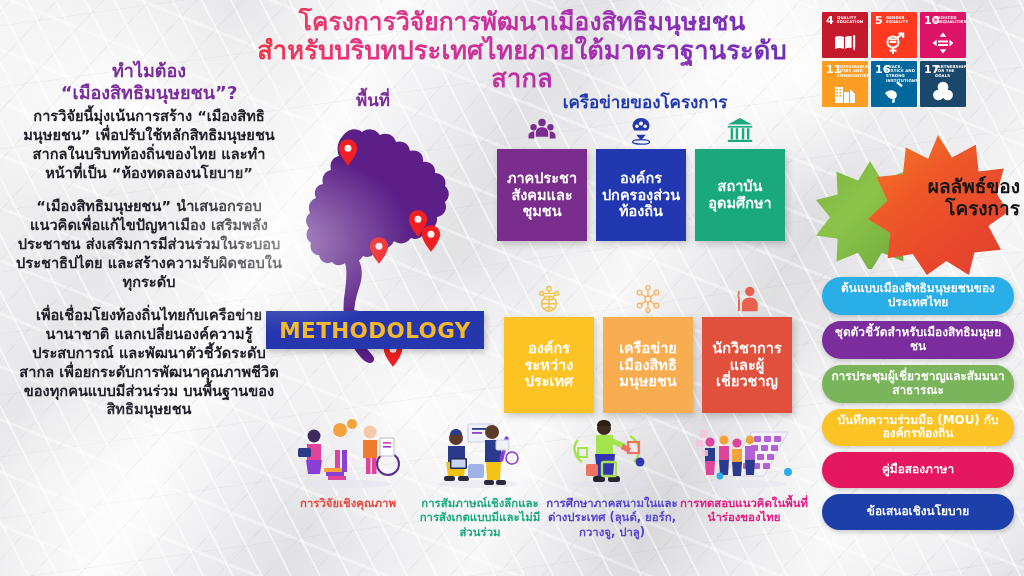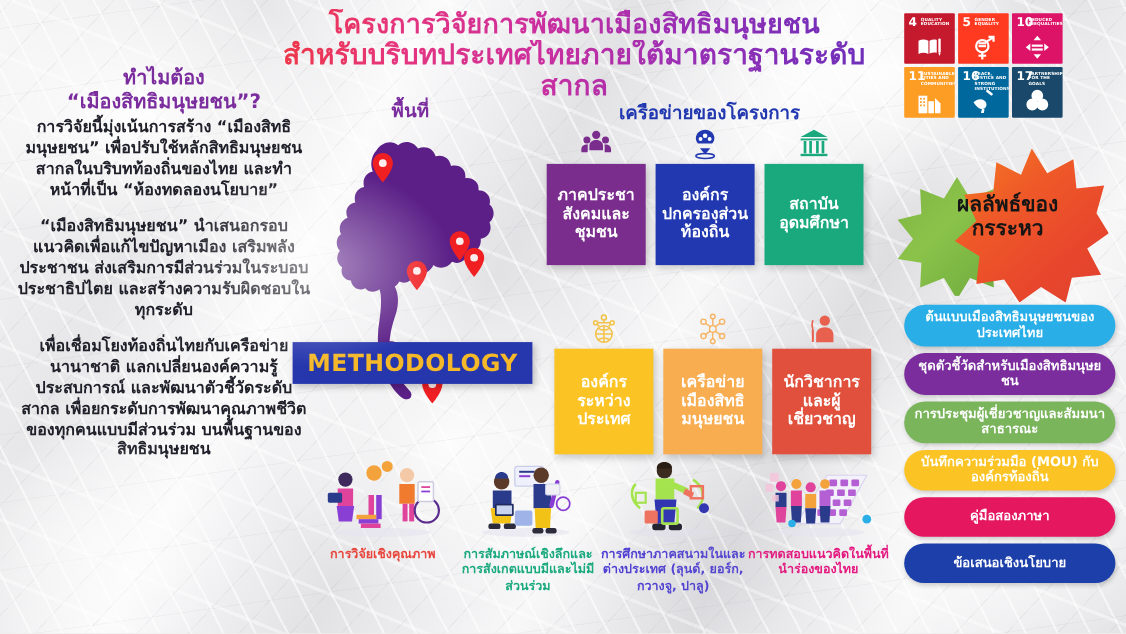--- a/index.html
+++ b/index.html
@@ -122,21 +122,21 @@
     left:4px; top:26px; width:108px; height:108px;
     background:linear-gradient(135deg,#7cb342 0%,#8bc34a 40%,#6aa83c 100%);
     clip-path:polygon(50% 0%,61% 18%,81% 10%,80% 31%,100% 36%,87% 52%,100% 69%,80% 72%,81% 93%,61% 85%,50% 103%,39% 85%,19% 93%,20% 72%,0% 69%,13% 52%,0% 36%,20% 31%,19% 10%,39% 18%);
   }
   #burst-orange {
     left:56px; top:0px; width:140px; height:140px;
     background:linear-gradient(140deg,#f57c20 0%,#ef5a28 35%,#e8472c 70%,#e0412f 100%);
     clip-path:polygon(50% 0%,60% 16%,77% 7%,79% 26%,97% 24%,92% 42%,100% 55%,86% 65%,95% 82%,76% 84%,72% 100%,56% 90%,42% 100%,32% 85%,14% 88%,16% 70%,0% 60%,14% 47%,6% 30%,25% 28%,27% 9%,43% 17%);
   }
   #burst-label {
-    position:absolute; left:0; top:40px; width:208px; text-align:center;
+    position:absolute; left:0; top:40px; width:208px; text-align:right;
     color:#151515; font-weight:bold; font-size:19px; line-height:1.16; z-index:4;
   }
 
   #results-list { position:absolute; left:822px; top:277px; width:192px; }
   .result-pill {
     width:192px; border-radius:22px; margin-bottom:6px;
     display:flex; align-items:center; justify-content:center; text-align:center;
     color:#fff; font-weight:bold; font-size:11.9px; line-height:1.17; padding:5px 8px;
     min-height:36px; box-shadow:1px 2px 5px rgba(0,0,0,.2);
   }
@@ -414,21 +414,21 @@
         <span>นักวิชาการและผู้เชี่ยวชาญ</span>
       </div>
     </div>
   </div>
 
   <div id="burst">
     <span class="burst-star" id="burst-green"></span>
     <span class="burst-star" id="burst-orange"></span>
     <div id="burst-label">
       <div>ผลลัพธ์ของ</div>
-      <div>กรระหว</div>
+      <div>โครงการ</div>
     </div>
   </div>
 
   <div id="results-list">
     <div class="result-pill" style="background:#29aee8">
       <span>ต้นแบบเมืองสิทธิมนุษยชนของประเทศไทย</span>
     </div>
     <div class="result-pill" style="background:#7b2d9e">
       <span>ชุดตัวชี้วัดสำหรับเมืองสิทธิมนุษยชน</span>
     </div>

